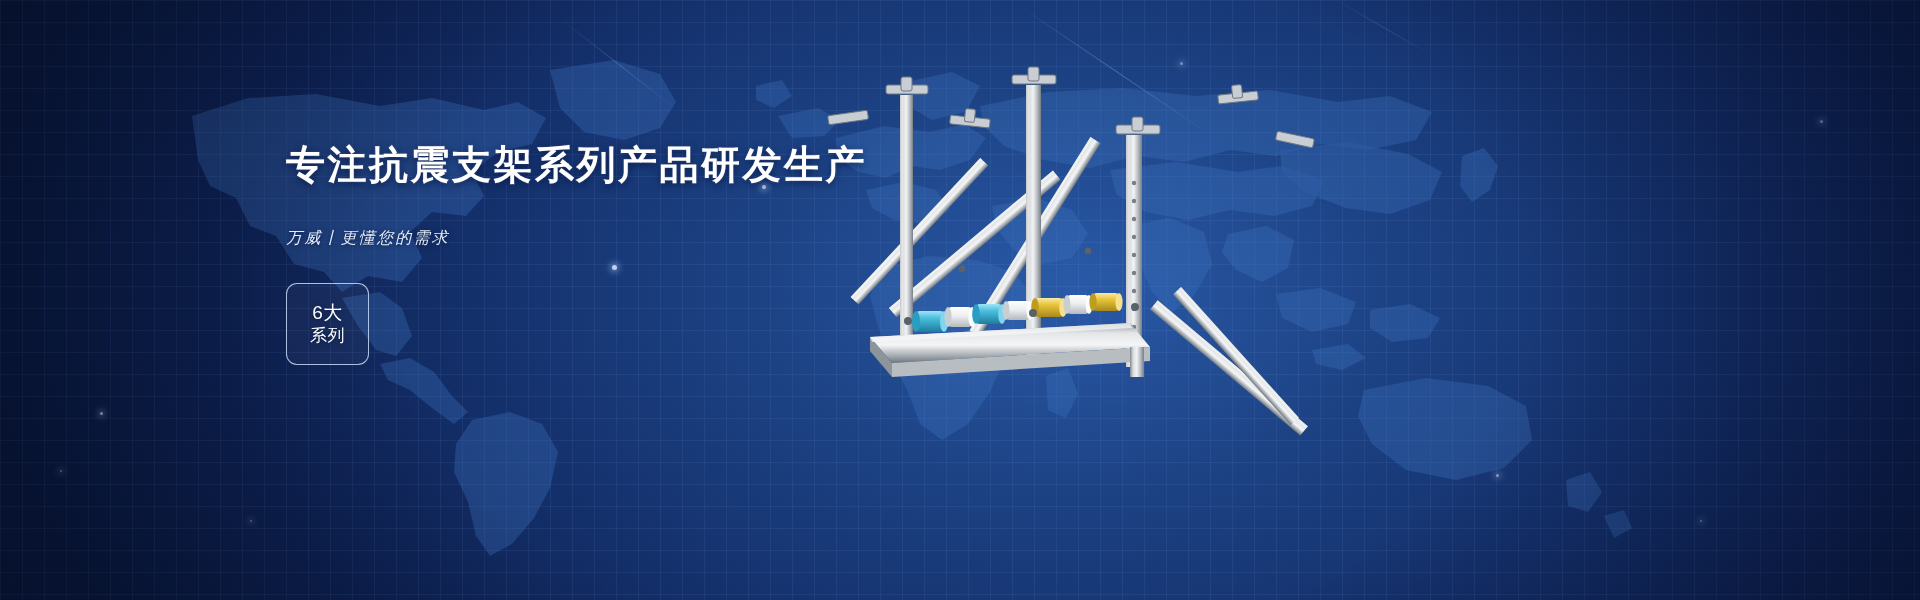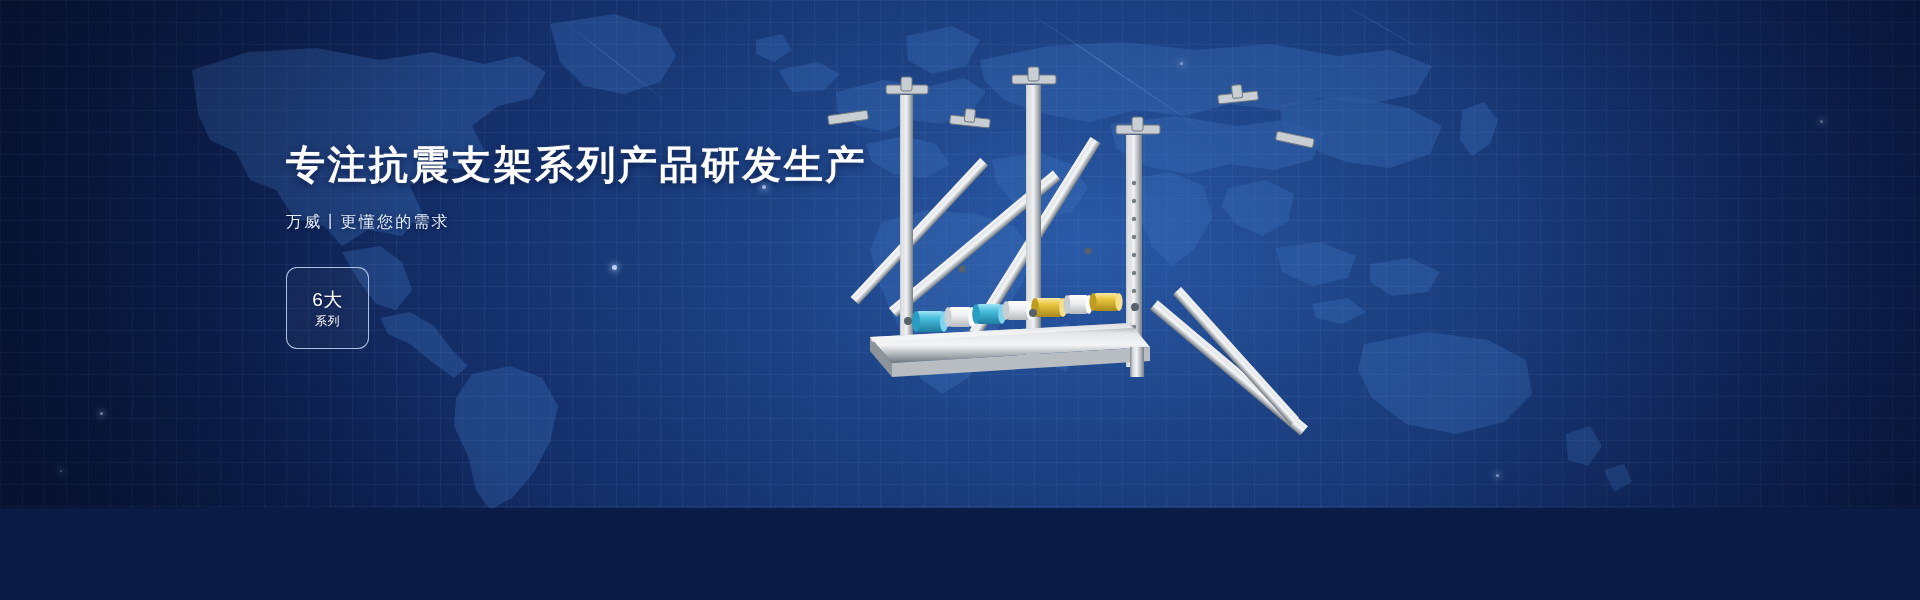--- a/index.html
+++ b/index.html
@@ -5,21 +5,21 @@
   * { margin:0; padding:0; box-sizing:border-box; }
   html, body { width:1920px; height:600px; overflow:hidden; }
   body {
     font-family:"Liberation Sans", sans-serif;
     background:#0a1b46;
   }
 
   .banner {
     position:relative;
     width:1920px;
-    height:508px;
+    height:600px;
     overflow:hidden;
     background:
       radial-gradient(ellipse 1100px 700px at 56% 48%, #2a5aa8 0%, #1d4385 28%, #14306b 55%, #0d2050 78%, #081739 100%);
     padding-left: 31px;
   }
 
   
   .vignette {
     position:absolute; inset:0;
     background:
@@ -79,26 +79,27 @@
     font-size:39px;
     font-weight:bold;
     color:#ffffff;
     letter-spacing:2.5px;
     line-height:1.15;
     white-space:nowrap;
     text-shadow:0 2px 7px rgba(0,16,60,.75), 0 0 2px rgba(255,255,255,.25);
   }
 
   .subline {
-    margin-top:24px;
+    margin-top:40px;
     font-size:16px;
     color:#e3ecfb;
     letter-spacing:2.2px;
     white-space:nowrap;
     text-shadow:0 1px 4px rgba(0,14,50,.7);
+    font-style:italic;
   }
 
   .badges {
     margin-top:34px;
     display:flex;
     gap:22px;
   }
   .badge {
     width:83px;
     height:82px;
@@ -106,21 +107,21 @@
     border-radius:11px;
     display:flex;
     flex-direction:column;
     align-items:center;
     justify-content:center;
     color:#ffffff;
     background:rgba(255,255,255,.035);
     text-shadow:0 1px 4px rgba(0,14,50,.6);
   }
   .badge .l1 { font-size:19px; line-height:1.35; letter-spacing:.5px; }
-  .badge .l2 { font-size:12px; line-height:1.35; letter-spacing:.5px; }
+  .badge .l2 { font-size:17px; line-height:1.35; letter-spacing:.5px; }
 
   
   .product {
     position:absolute;
     left:830px; top:55px;
     width:520px; height:360px;
     z-index:5;
   }
   .product svg { width:100%; height:100%; display:block; overflow:visible; }
 </style>

